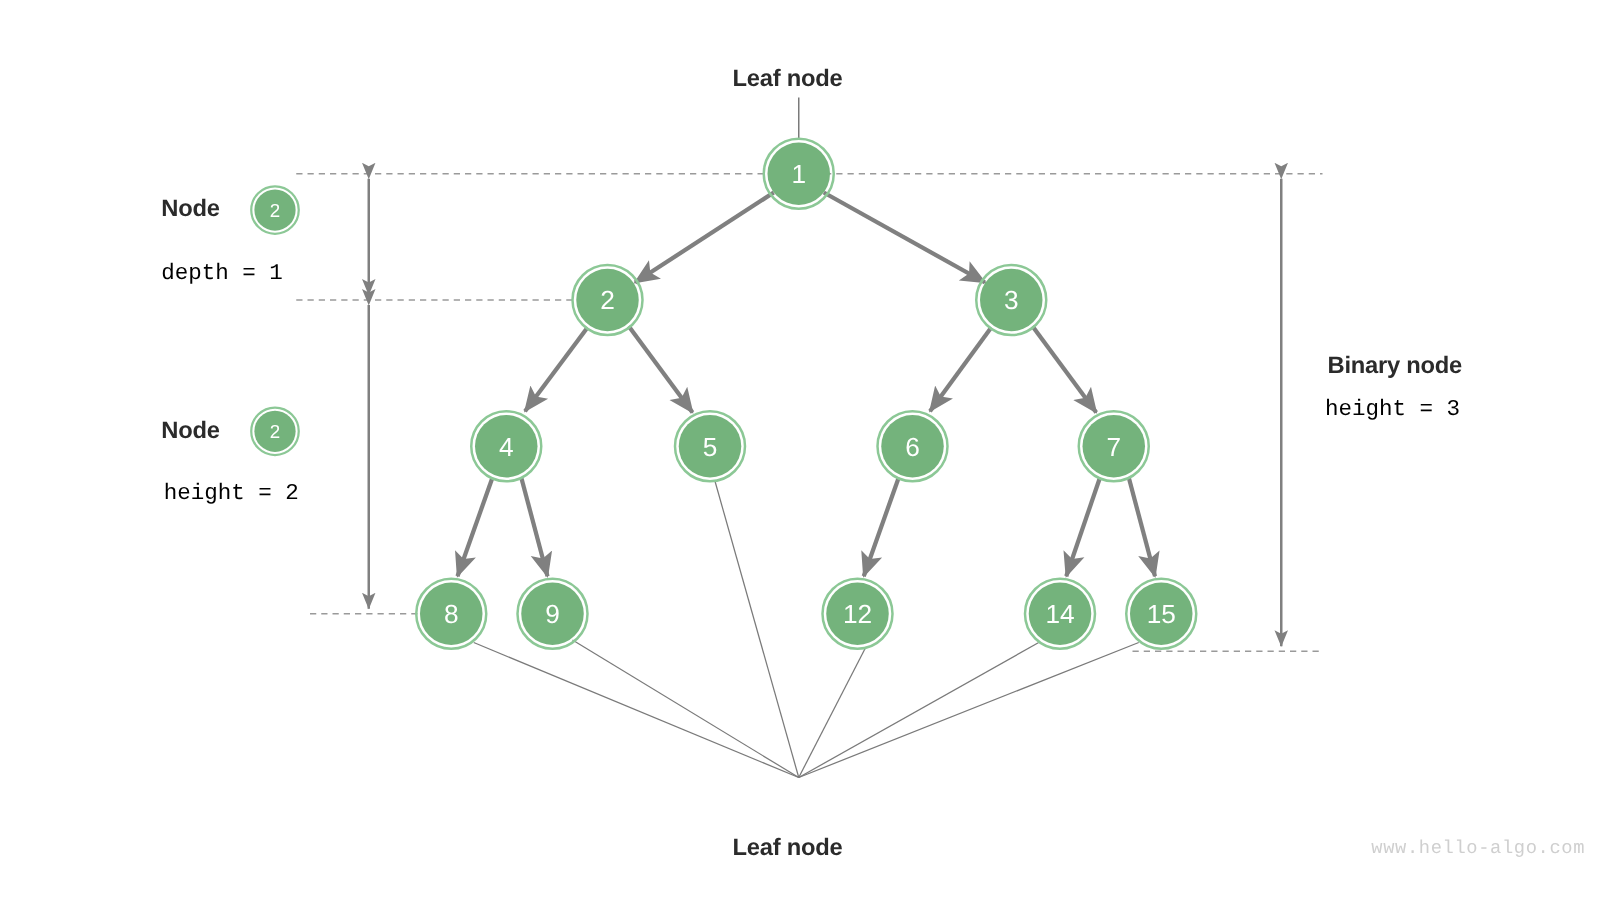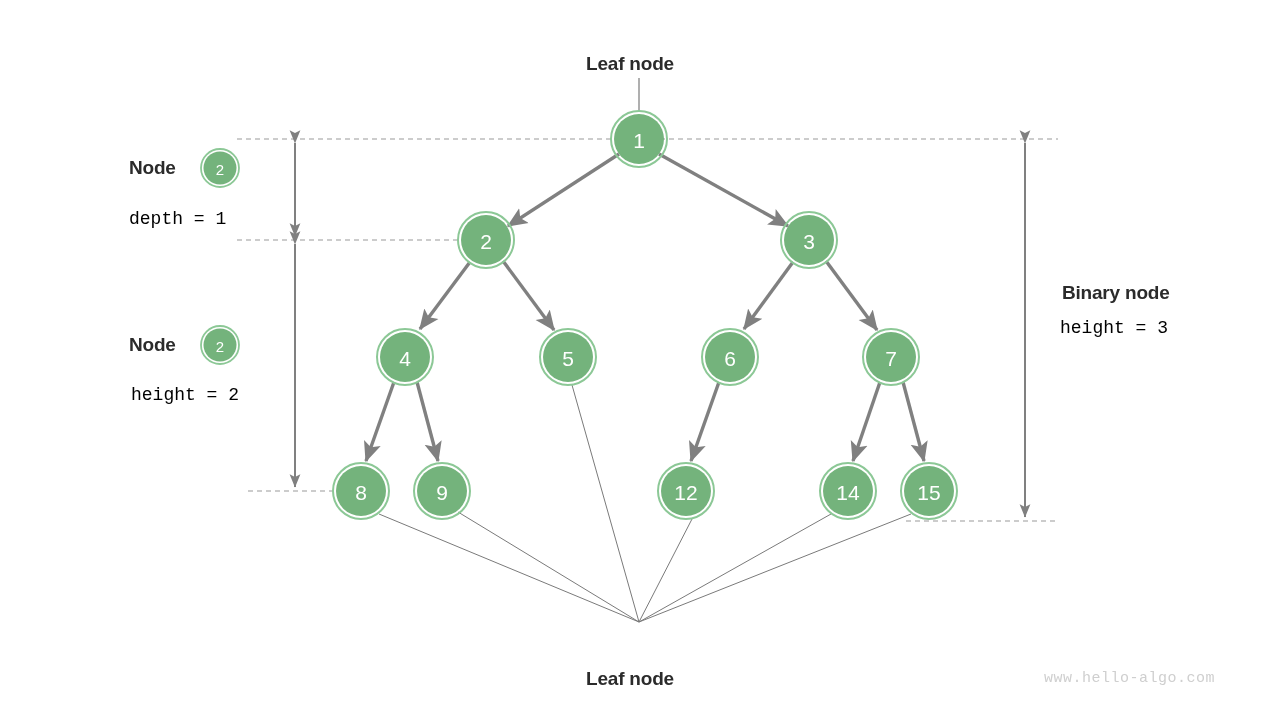--- a/index.html
+++ b/index.html
@@ -195,15 +195,15 @@
 
   <div class="heading" style="left:1062px; top:282px;">Binary node</div>
   <div class="mono" style="left:1060px; top:318px;text-align:right;">height = 3</div>
 
   <div class="heading" style="left:129px; top:157px;">Node</div>
   <div class="mono" style="left:129px; top:209px;">depth = 1</div>
 
   <div class="heading" style="left:129px; top:334px;">Node</div>
   <div class="mono" style="left:131px; top:385px;">height = 2</div>
 
-  <div class="watermark" style="left:1044px; top:670px;">www.hello-algo.com</div>
+  <div class="watermark" style="left:1097px; top:670px;">www.hello-algo.com</div>
 
 </div>
 
 </body></html>

